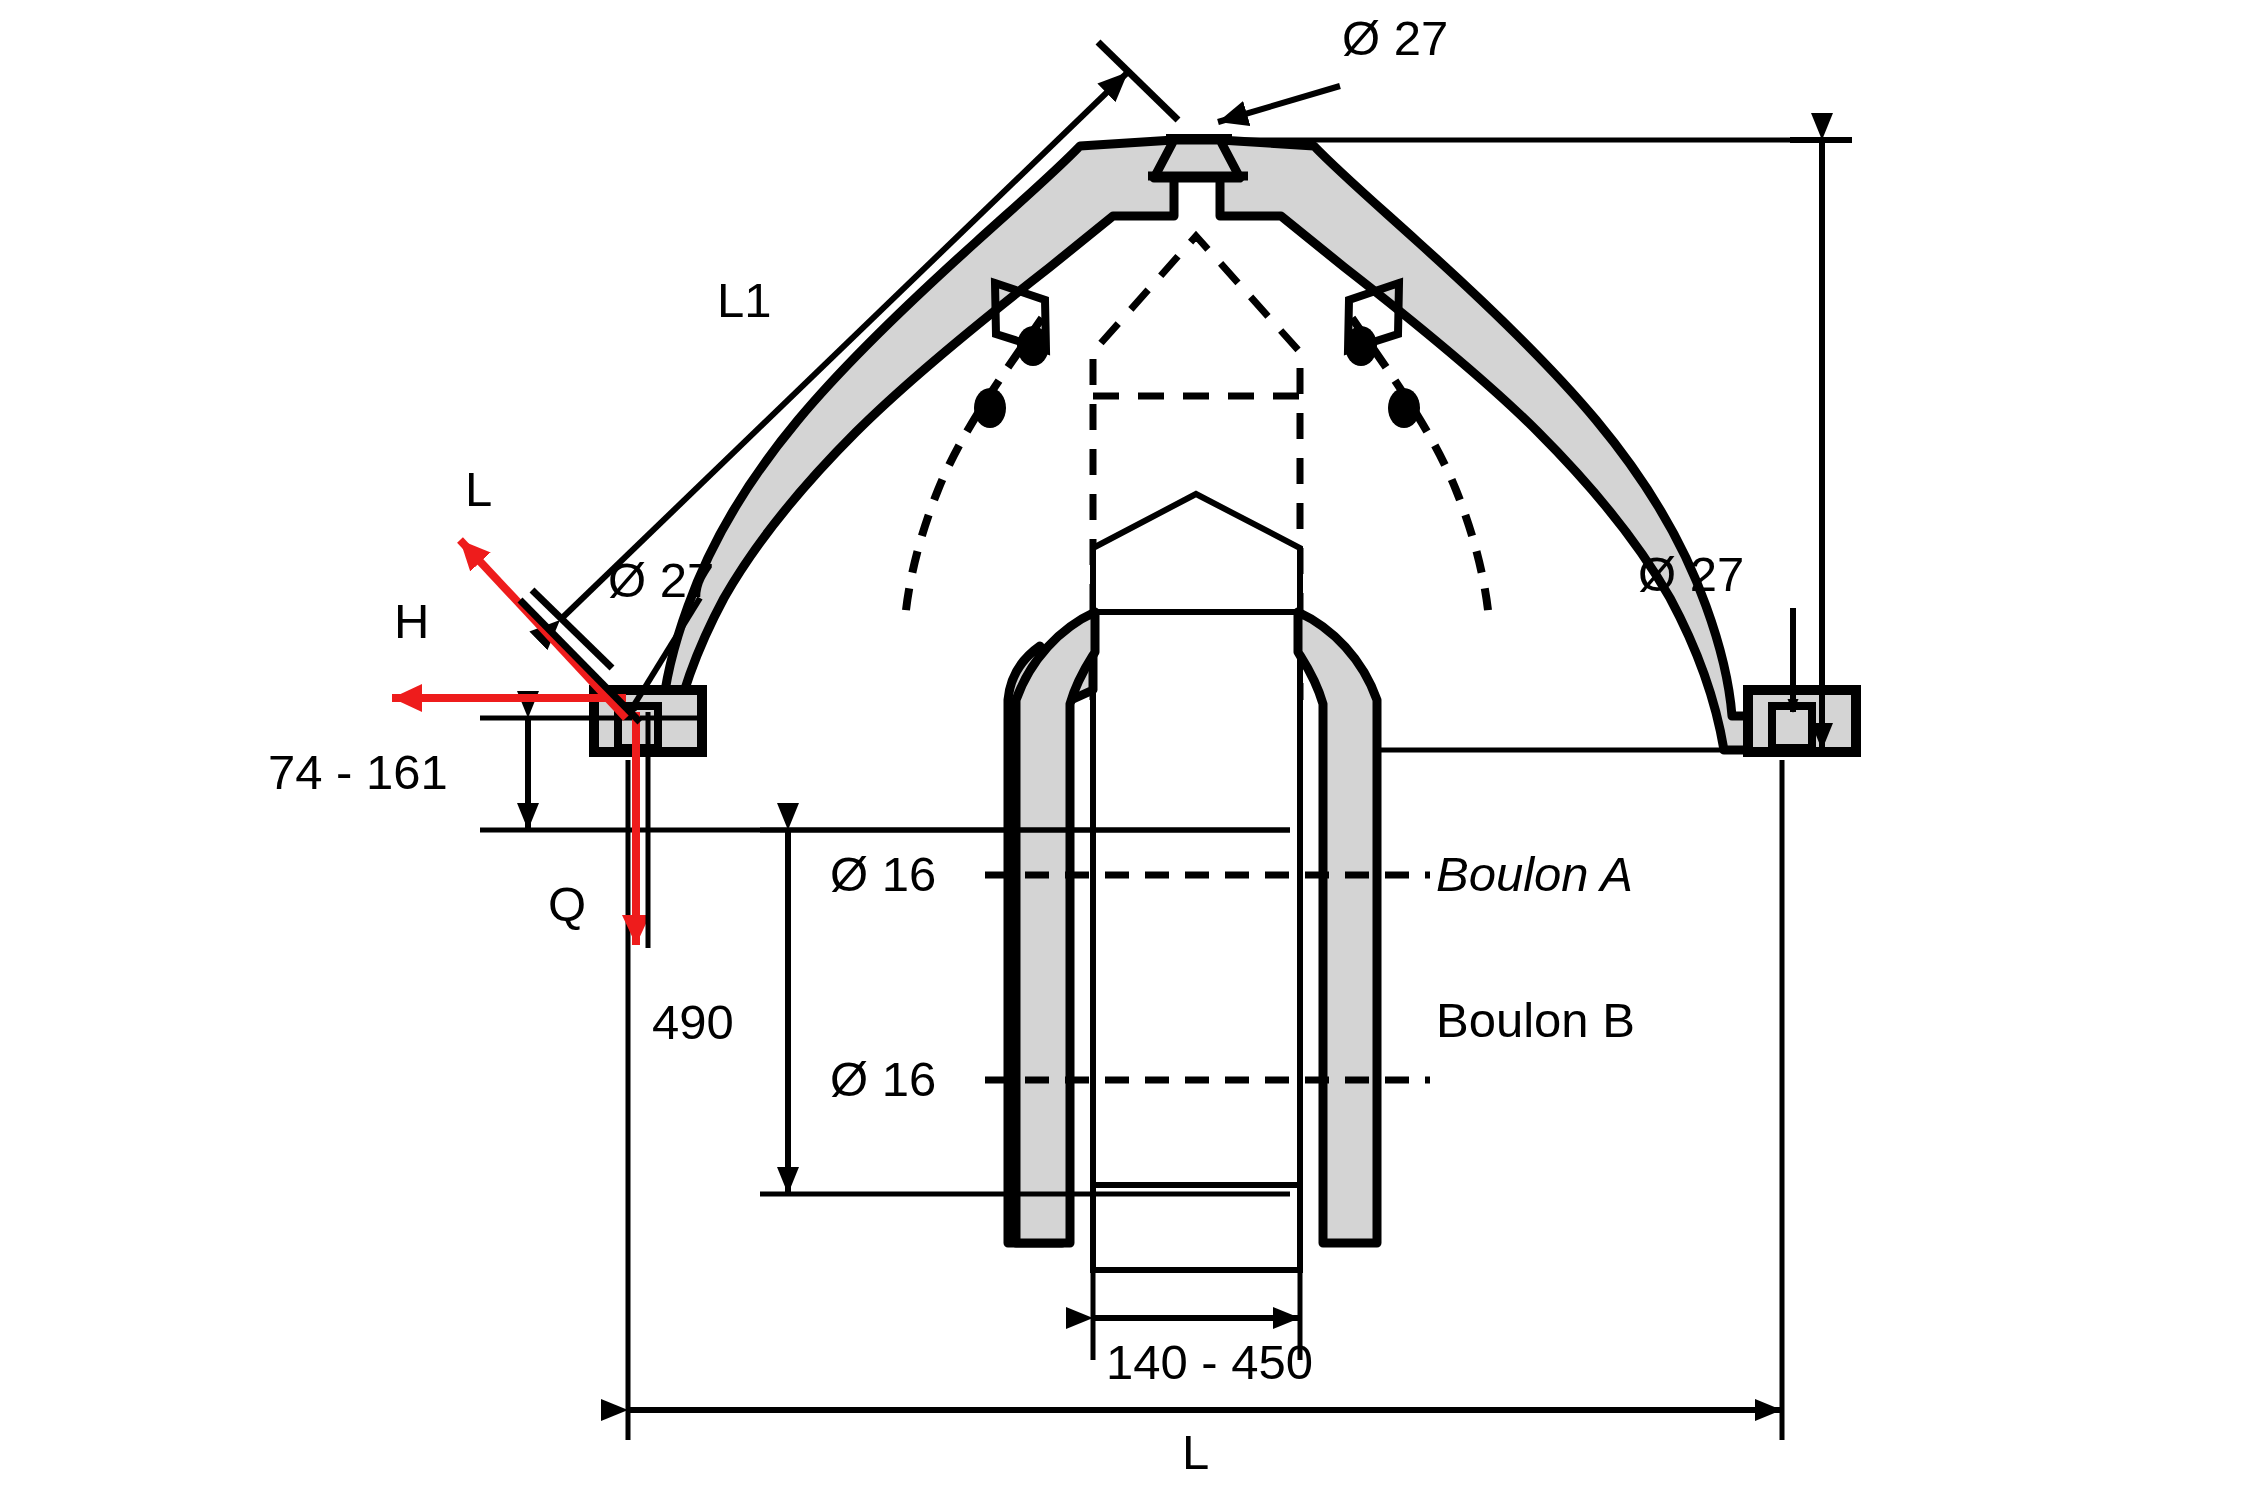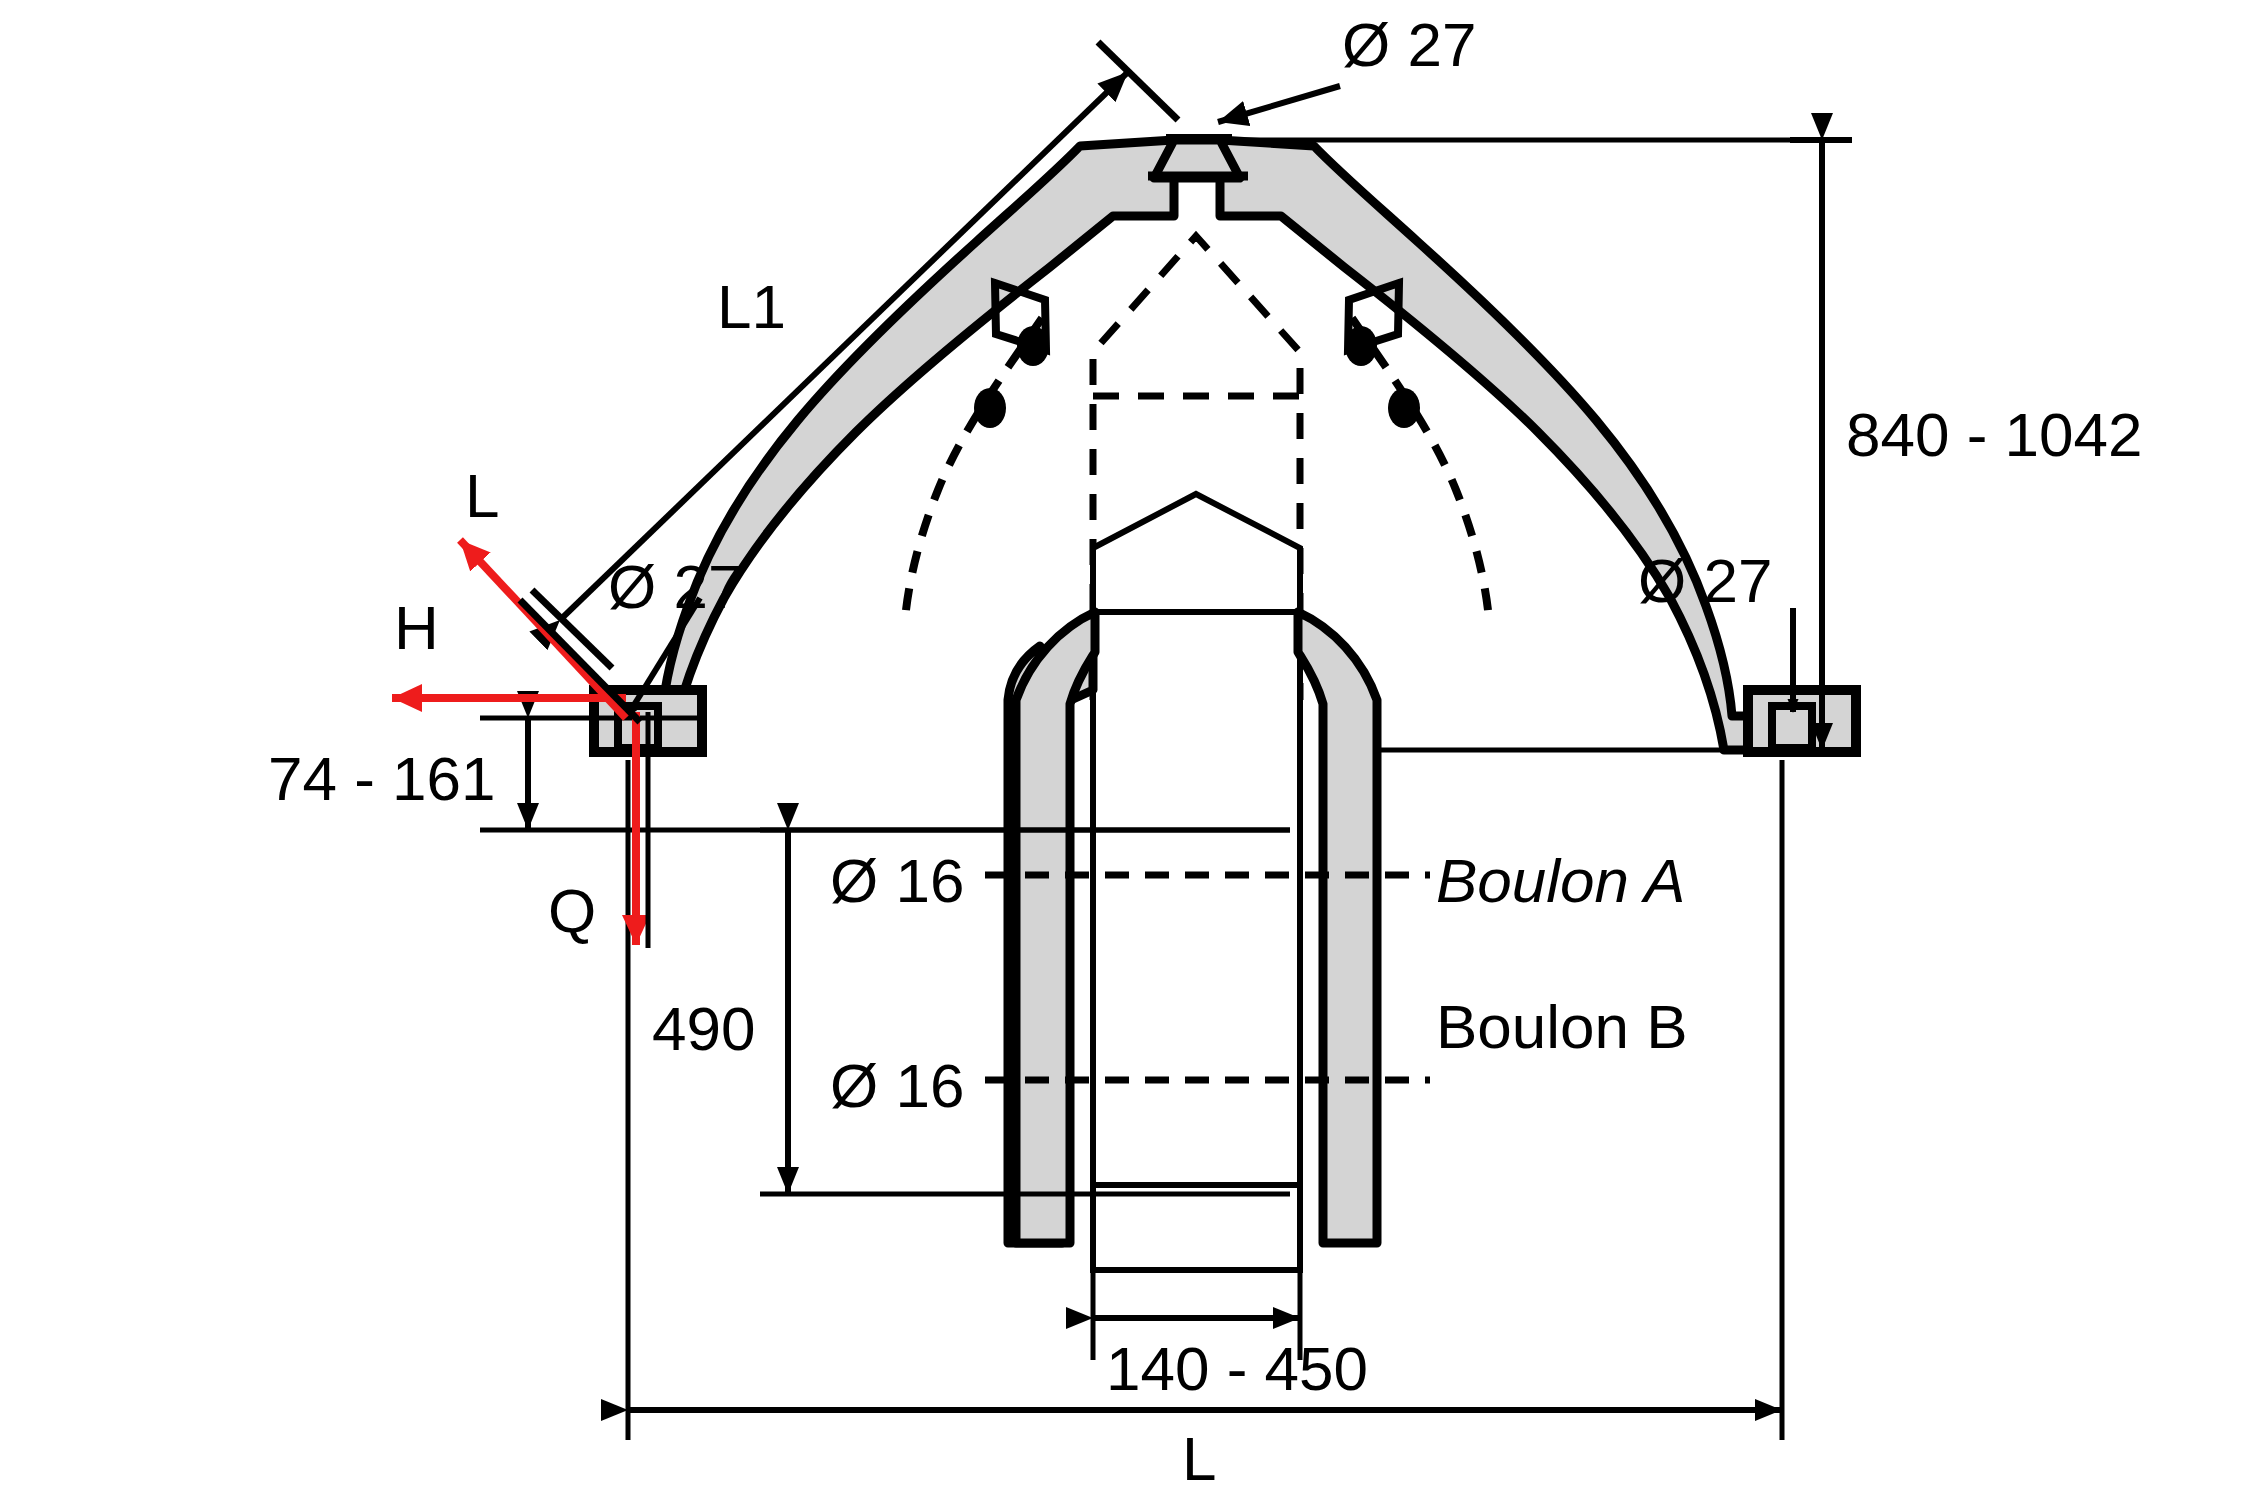--- a/index.html
+++ b/index.html
@@ -24,21 +24,21 @@
     width: 2250px;
     height: 1500px;
   }
   .lbl {
     position: absolute;
     color: #000000;
     font-family: "Liberation Sans", sans-serif;
     white-space: nowrap;
     line-height: 1;
   }
-  .lbl-xl { font-size: 62px; }
+  .lbl-xl { font-size: 49px; }
 </style>
 </head>
 <body>
 
 <div id="stage">
 
   <svg id="drawing" viewBox="0 0 2250 1500" xmlns="http://www.w3.org/2000/svg">
 
     <defs>
       <marker id="arrBlk" markerWidth="16" markerHeight="16" refX="13" refY="5.5" orient="auto" markerUnits="userSpaceOnUse">
@@ -605,21 +605,20 @@
       <line x1="636" y1="712" x2="636" y2="945" stroke="#ee1c1c" stroke-width="8" marker-end="url(#arrRed)"></line>
 
       <line x1="640" y1="722" x2="520" y2="600" stroke="#000" stroke-width="7"></line>
 
       <line x1="648" y1="712" x2="648" y2="948" stroke="#000" stroke-width="5"></line>
     </g>
   </svg>
 
   <div class="lbl lbl-xl" style="left:1342px; top:14px;">Ø 27</div>
 
-  <div class="lbl lbl-xl" style="left:1846px; top:404px;">840 - 1042</div>
 
   <div class="lbl lbl-xl" style="left:717px; top:276px;text-align:right;">L1</div>
 
   <div class="lbl lbl-xl" style="left:465px; top:465px;">L</div>
 
   <div class="lbl lbl-xl" style="left:394px; top:597px;">H</div>
 
   <div class="lbl lbl-xl" style="left:548px; top:880px;">Q</div>
 
   <div class="lbl lbl-xl" style="left:608px; top:556px;">Ø 27</div>

